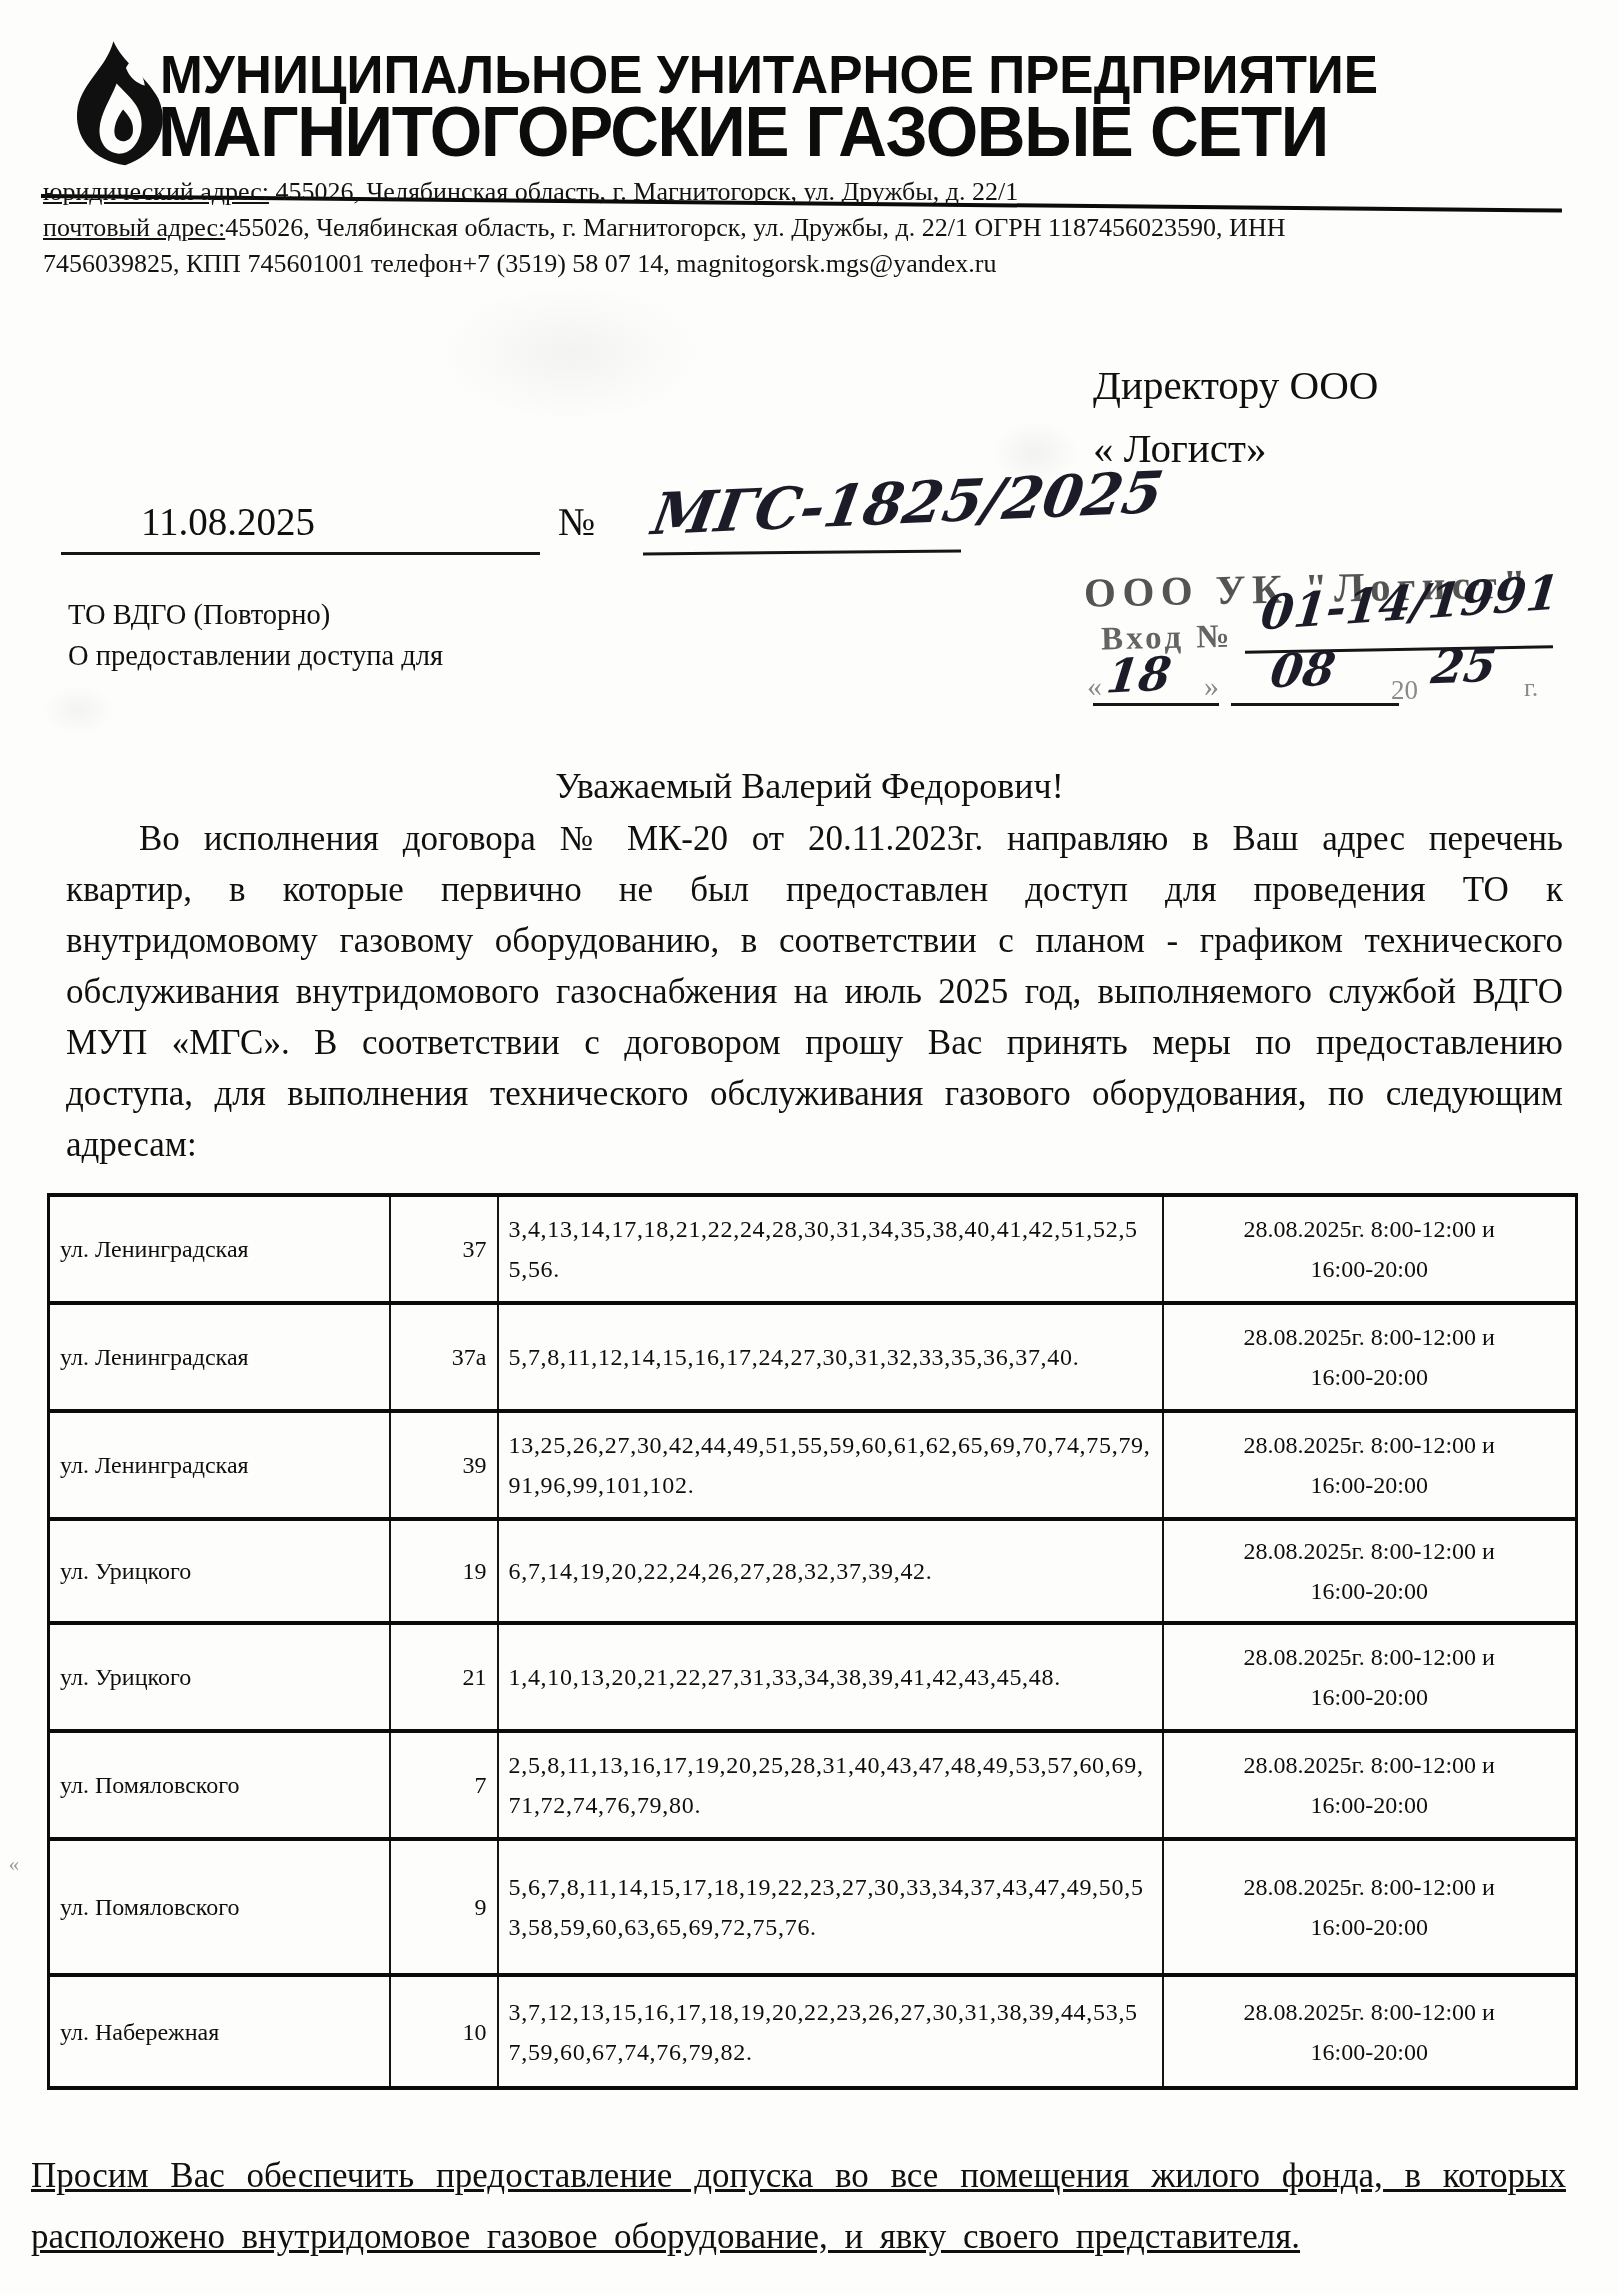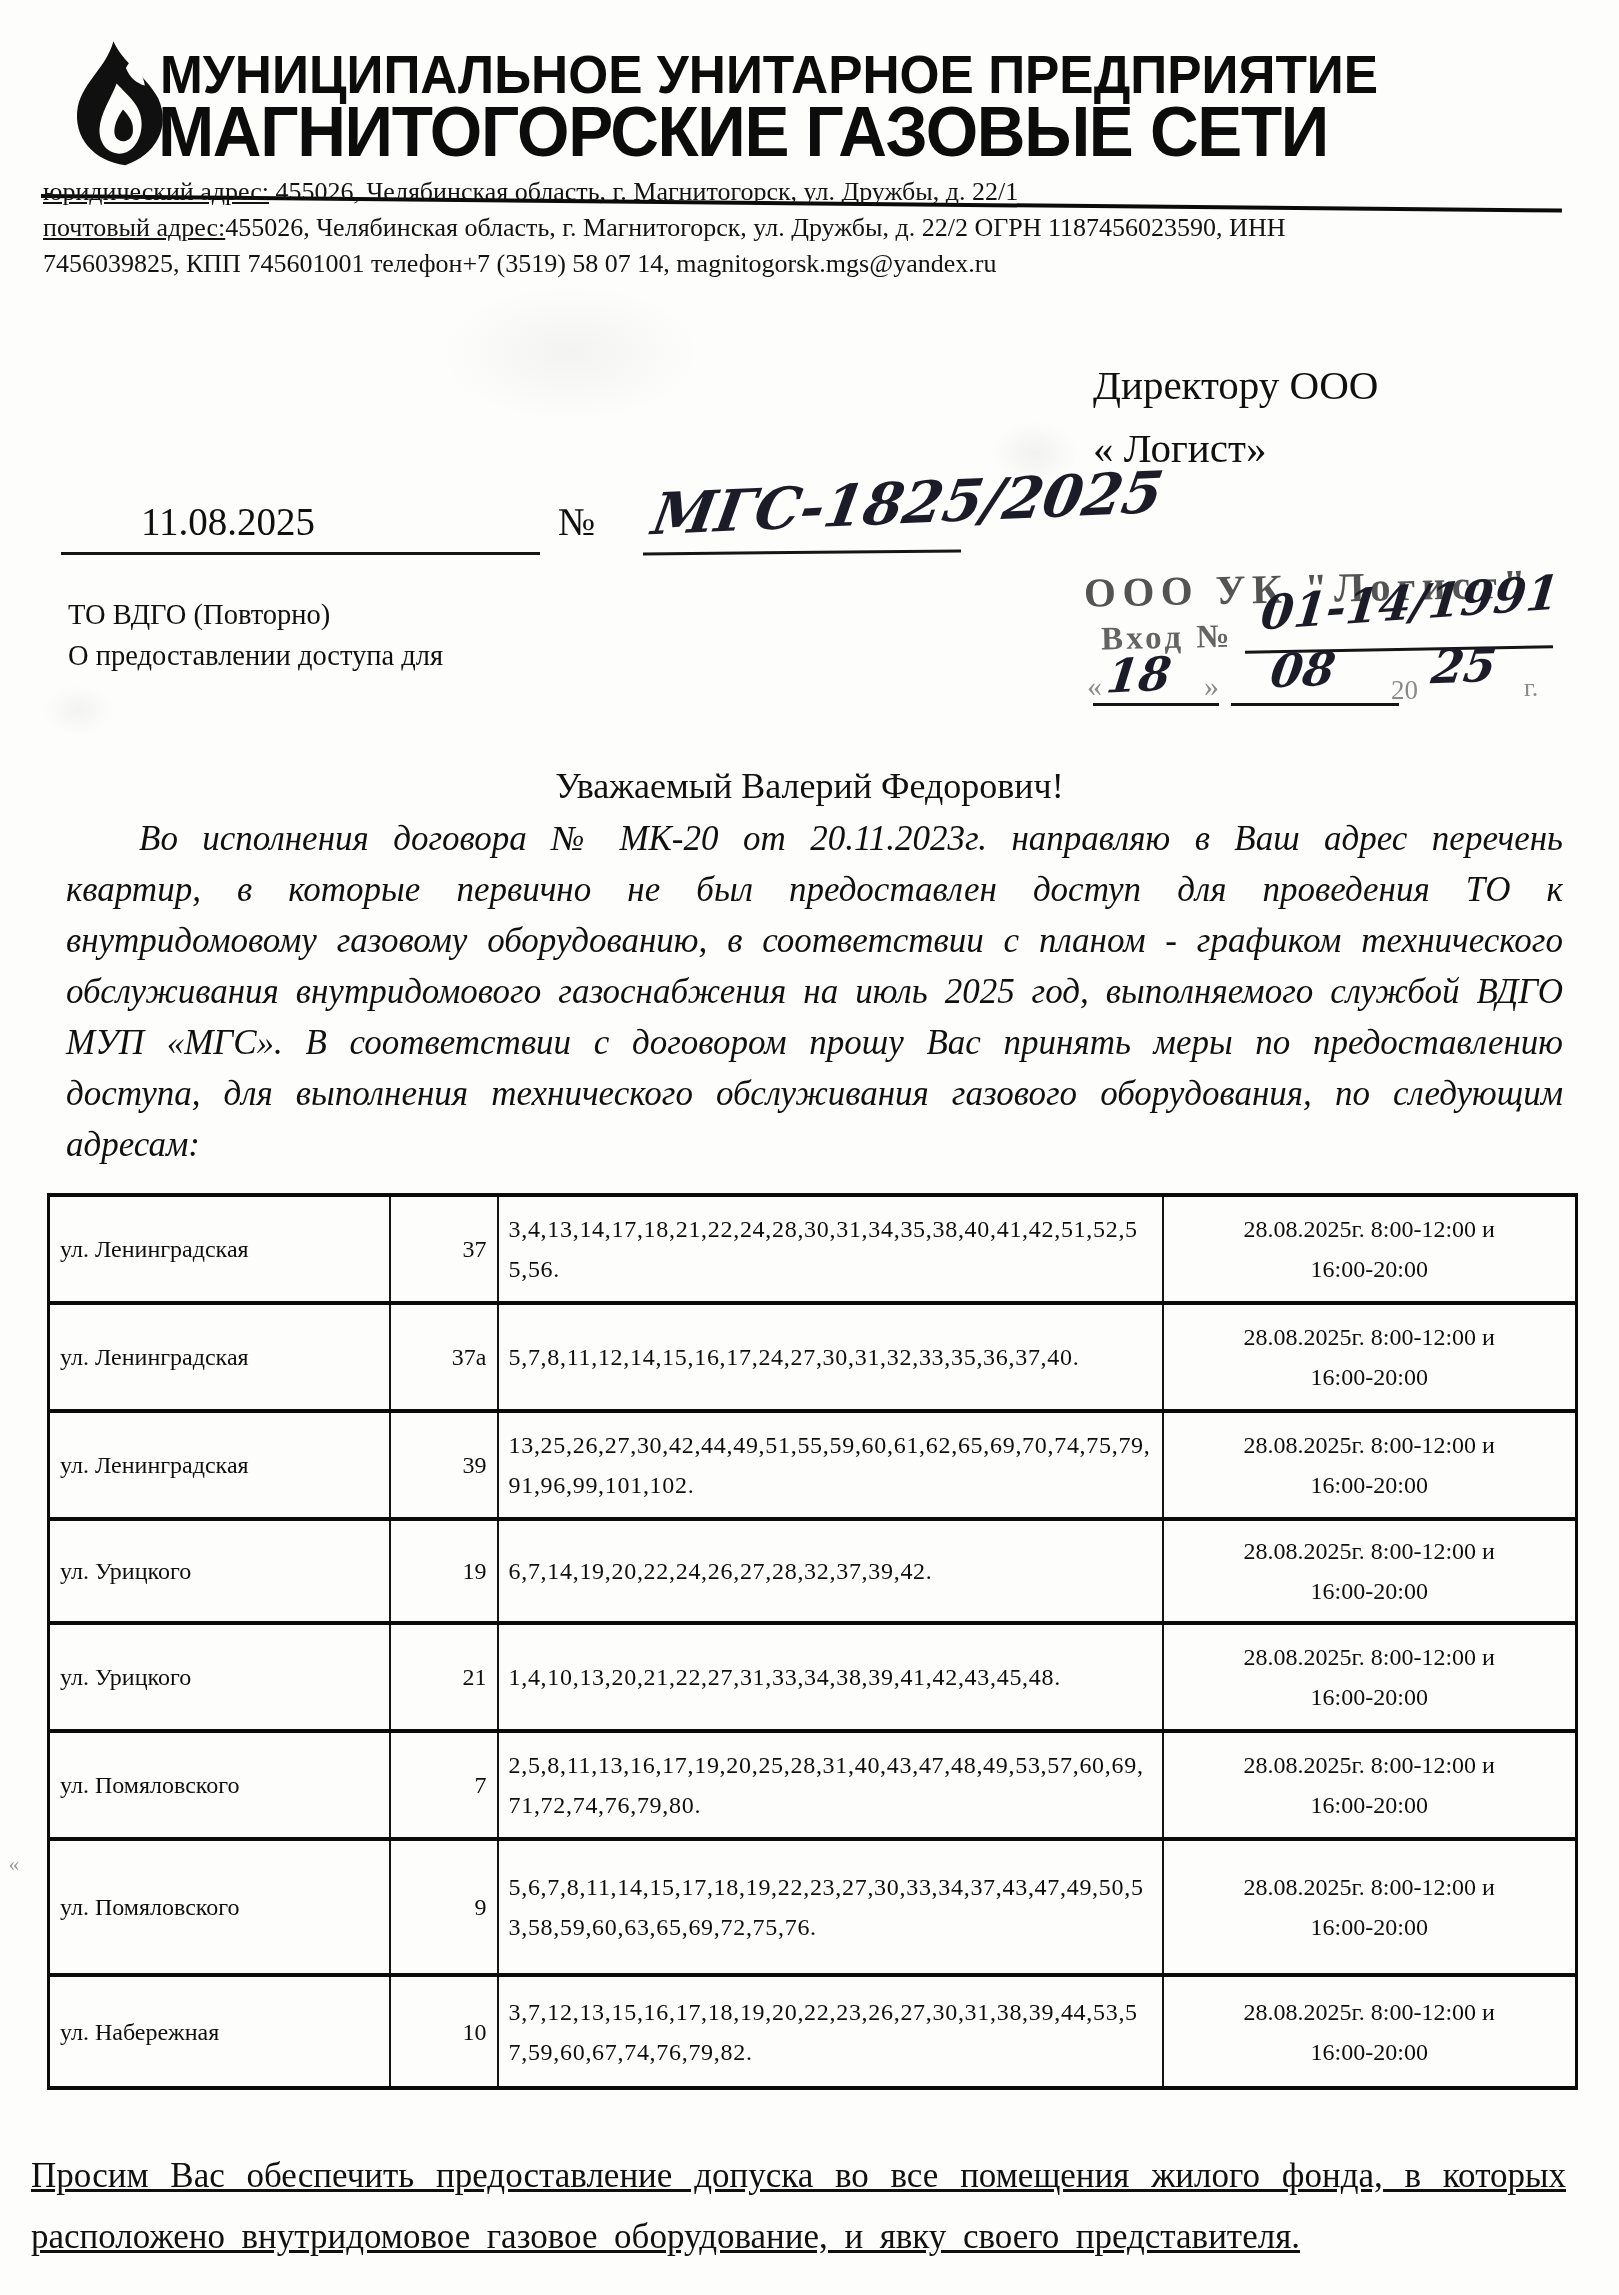--- a/index.html
+++ b/index.html
@@ -35,21 +35,21 @@
   .rule{background:#161616;height:2.9px;}
 
   
   .date{left:141px;top:499px;font-size:39px;}
   .num-sign{left:558px;top:499px;font-size:39px;}
   .subject{left:68px;top:594px;font-size:28.5px;line-height:41px;}
 
   
   .salutation{left:0;top:765px;width:1619px;text-align:center;font-size:36px;font-weight:400;}
   .body-par{left:66px;top:813px;width:1497px;font-size:35px;line-height:51px;
-            text-align:justify;text-indent:73px;word-spacing:5px;margin:0;font-style:italic;}
+            text-align:justify;text-indent:73px;word-spacing:5px;margin:0;}
   .closing-par{left:27px;top:2141px;width:1535px;font-size:35px;line-height:61px;
                text-align:justify;word-spacing:7.8px;margin:4px;text-decoration:underline;}
 
   
   table.sched{position:absolute;left:47px;top:1193px;width:1528px;border-collapse:collapse;
               font-size:24px;line-height:40px;color:#0e0e0e;table-layout:fixed;}
   table.sched{border:3.6px solid #0b0b0b;}
   table.sched td{border:2.1px solid #141414;border-top:4.3px solid #0b0b0b;border-bottom:4.3px solid #0b0b0b;
                  vertical-align:middle;padding:4.3px 10px;background:transparent;}
   td.c-street{padding-left:14.3px;}
@@ -82,21 +82,21 @@
   </div>
   <div class="abs sans co-line1">МУНИЦИПАЛЬНОЕ УНИТАРНОЕ ПРЕДПРИЯТИЕ</div>
   <div class="abs sans co-line2">МАГНИТОГОРСКИЕ ГАЗОВЫЕ СЕТИ</div>
   <div class="abs header-rule"></div>
 
   <div class="abs addr">
     <div>
       <span class="u">юридический адрес:</span><span> 455026, Челябинская область, г. Магнитогорск, ул. Дружбы, д. 22/1</span>
     </div>
     <div>
-      <span class="u">почтовый адрес:</span><span>455026, Челябинская область, г. Магнитогорск, ул. Дружбы, д. 22/2 ОГРН 1187456023590, ИНН</span>
+      <span class="u">почтовый адрес:</span><span>455026, Челябинская область, г. Магнитогорск, ул. Дружбы, д. 22/1 ОГРН 1187456023590, ИНН</span>
     </div>
     <div>7456039825, КПП 745601001 телефон+7 (3519) 58 07 14, magnitogorsk.mgs@yandex.ru</div>
   </div>
 
   <div class="abs recipient">
     <div>Директору  ООО</div>
     <div>« Логист»</div>
   </div>
 
   <div class="abs date">11.08.2025</div>

